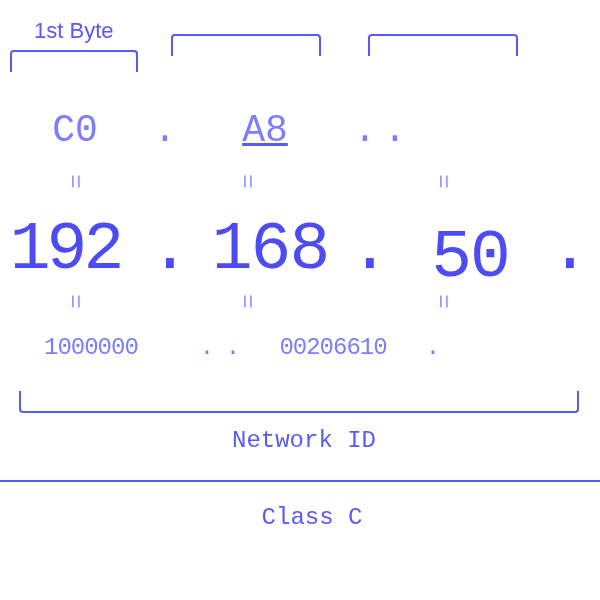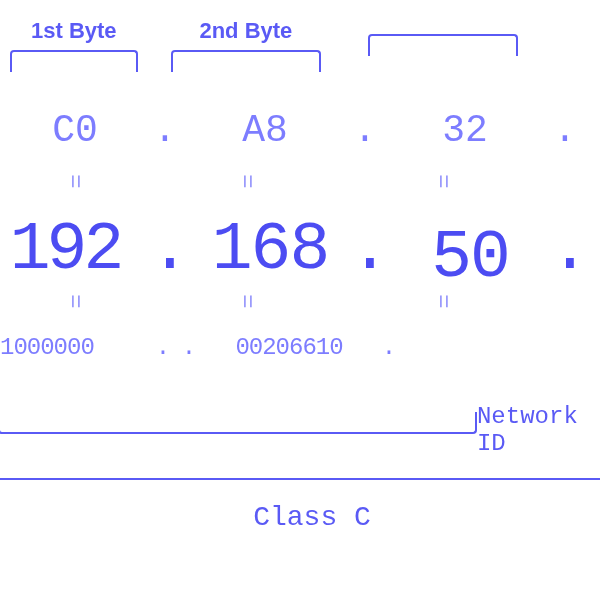--- a/index.html
+++ b/index.html
@@ -45,34 +45,34 @@
     justify-content: center;
     color: #5a5af5;
   }
 
   
   .byte-label-row { top: 10px;  height: 70px; }
   .hex-row        { top: 105px; height: 50px; }
   .eq-row-top     { top: 160px; height: 40px; }
   .dec-row        { top: 209px; height: 80px; }
   .eq-row-bot     { top: 280px; height: 40px; }
-  .bin-row        { top: 325px; height: 45px; }
+  .bin-row        { top: 325px; height: 45px; padding-left: 44px; }
   .netid-row      { top: 385px; height: 75px; }
   .class-row      { top: 475px; height: 60px; }
 
   
   .byte-label {
     display: flex;
     flex-direction: column;
     align-items: center;
     width: 100%;
   }
   .byte-label span {
     font-size: 22px;
-    font-weight: 700;
+    font-weight: 400;
     font-family: -apple-system, 'Segoe UI', Arial, sans-serif;
     color: #5a5af5;
     margin-bottom: 6px;
   }
   .bracket-down {
     width: 100%;
     height: 22px;
     border-left: 2px solid #5a5af5;
     border-right: 2px solid #5a5af5;
     border-top: 2px solid #5a5af5;
@@ -95,21 +95,21 @@
   .dec-sep { font-size: 68px; color: #4c4cf2; width: 40px; font-weight: 500; }
   .col1 .dec { letter-spacing: -4px; margin-left: -20px; } 
 
   
   .bin { font-size: 24px; color: #7d7dff; letter-spacing: -1px; }
   .bin-sep { font-size: 24px; color: #7d7dff; width: 26px; }
 
   
   .netid {
     display: flex;
-    flex-direction: row;
+    flex-direction: column;
     align-items: center;
     width: 100%;
     padding-left: 8px;
   }
   .bracket-up {
     width: 560px;
     height: 22px;
     border-left: 2px solid #5a5af5;
     border-right: 2px solid #5a5af5;
     border-bottom: 2px solid #5a5af5;
@@ -132,64 +132,60 @@
     align-items: center;
   }
   .class-line {
     width: 620px;
     height: 2px;
     background: #5a5af5;
     margin-left: -10px;
   }
   .class-label {
     margin-top: 22px;
-    font-size: 28px;
+    font-size: 24px;
     color: #5a5af5;
     font-family: 'Consolas','Courier New',monospace;
     margin-left: 24px;
   }
 </style>
 </head>
 <body>
 
 <div class="canvas">
 
   <div class="byte-label-row">
     <div class="col col1">
       <div class="byte-label">
         <span>1st Byte</span>
         <div class="bracket-down"></div>
       </div>
     </div>
     <div class="col col2">
       <div class="byte-label">
-        <span>2nd Byte</span>
         <div class="bracket-down"></div>
       </div>
     </div>
     <div class="col col3">
       <div class="byte-label">
         <div class="bracket-down"></div>
       </div>
     </div>
     <div class="col col4"></div>
   </div>
 
   <div class="hex-row">
     <div class="col col1">
         <span class="hex">C0</span>
       </div>
     <div class="sep hex-sep">.</div>
-    <div class="col col2" style="width:170px;">
+    <div class="col col2" style="width:170px;text-decoration:underline;">
         <span class="hex">A8</span>
       </div>
     <div class="sep hex-sep">.</div>
-    <div class="col col3" style="width:170px;">
-        <span class="hex">32</span>
-      </div>
     <div class="sep hex-sep">.</div>
   </div>
 
   <div class="eq-row eq-row-top">
     <div class="col col1">
         <span class="eq">=</span>
       </div>
     <div class="col col2">
         <span class="eq">=</span>
       </div>

